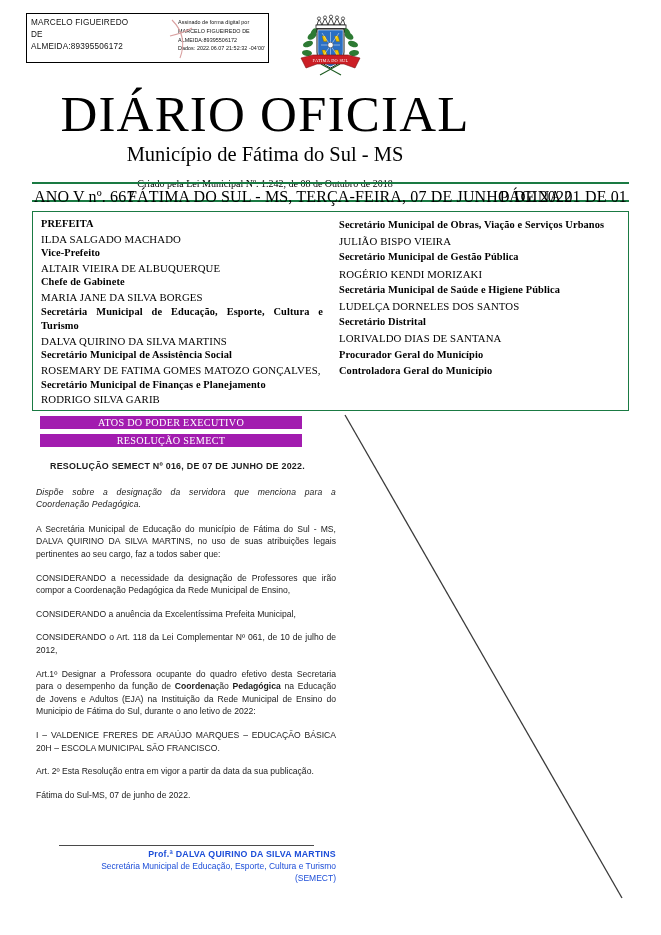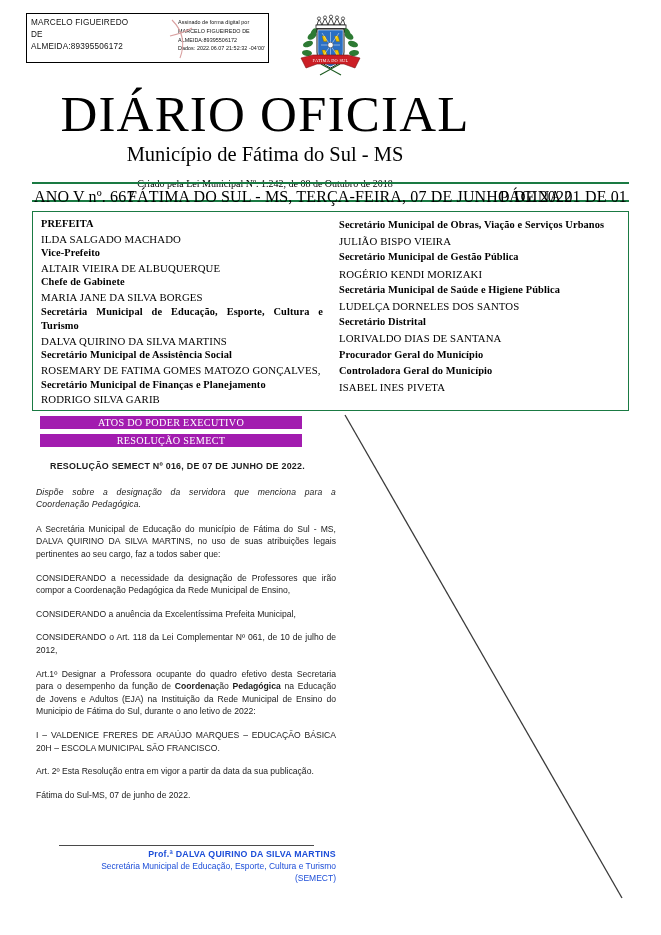--- a/index.html
+++ b/index.html
@@ -355,21 +355,20 @@
       <div class="o-role">Secretário Municipal de Obras, Viação e Serviços Urbanos</div>
       <div class="o-name">JULIÃO BISPO VIEIRA</div>
       <div class="o-role">Secretário Municipal de Gestão Pública</div>
       <div class="o-name">ROGÉRIO KENDI MORIZAKI</div>
       <div class="o-role">Secretária Municipal de Saúde e Higiene Pública</div>
       <div class="o-name">LUDELÇA DORNELES DOS SANTOS</div>
       <div class="o-role">Secretário Distrital</div>
       <div class="o-name">LORIVALDO DIAS DE SANTANA</div>
       <div class="o-role">Procurador Geral do Município</div>
       <div class="o-role">Controladora Geral do Município</div>
-      <div class="o-name">ISABEL INES PIVETA</div>
     </div>
   </div>
 
   <div class="greenbar bar-atos">ATOS DO PODER EXECUTIVO</div>
   <div class="greenbar bar-res">RESOLUÇÃO SEMECT</div>
 
   <svg class="diagonal">
     <line x1="345" y1="415" x2="622" y2="898" stroke="#3a3a3a" stroke-width="1.3"></line>
   </svg>
 

